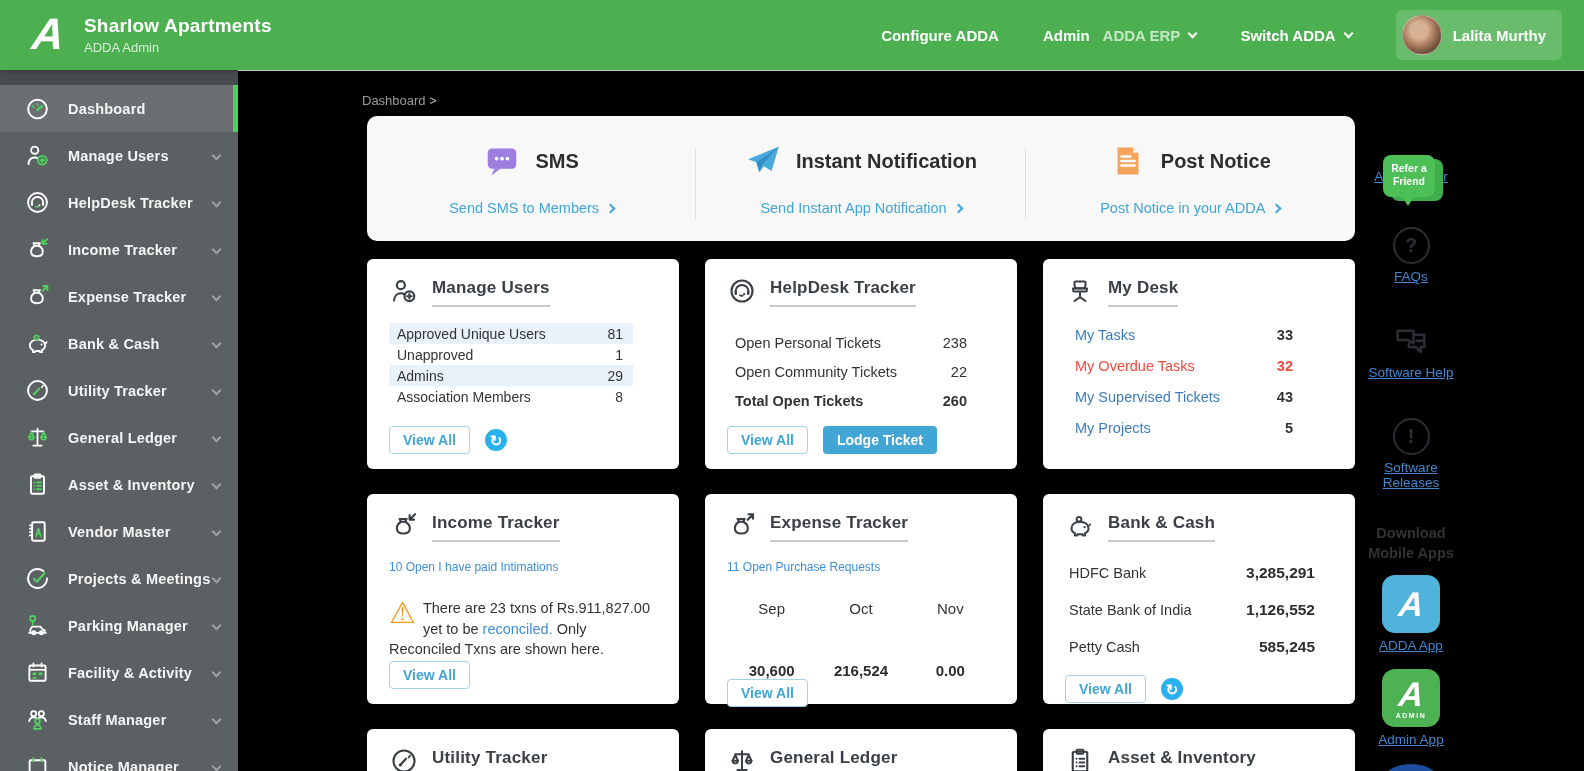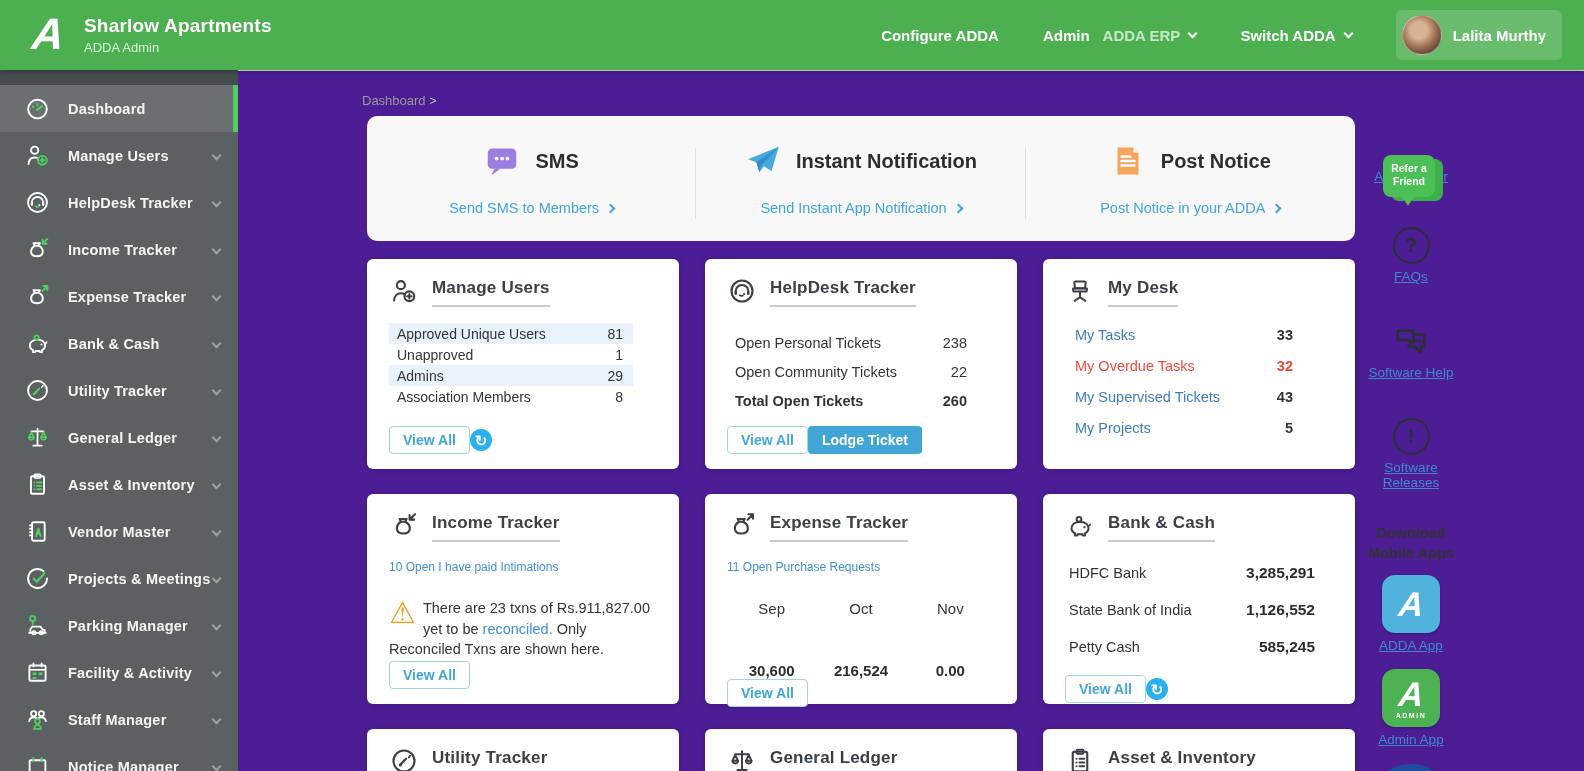--- a/index.html
+++ b/index.html
@@ -34,21 +34,21 @@
   .sidebar::before { content:""; display:block; height:15px; background:#474c4e; }
   .side-item { height:47px; display:flex; align-items:center; padding:0 18px 0 24px; cursor:pointer;
                position:relative; }
   .side-item.active { background:#6a7072; }
   .side-item.active::after { content:""; position:absolute; right:0; top:0; bottom:0; width:5px; background:#4fd05e; }
   .side-item .icon { width:27px; height:27px; flex:0 0 27px; }
   .side-item .lbl { color:#f4f5f5; font-size:14.5px; font-weight:bold; margin-left:17px; letter-spacing:.2px; }
   .side-item .chev { border-color:#9ba0a2; margin-left:auto; margin-top:0; }
 
   
-  .main { position:absolute; top:70px; left:238px; right:0; bottom:0; background:#4c1d95;
+  .main { position:absolute; top:70px; left:238px; right:0; bottom:0; background:#000000;
           border-top:1px solid #ececec; overflow:hidden; }
   .breadcrumb { position:absolute; left:124px; top:22px; font-size:13px; color:#9a9a9a; cursor:pointer; }
   .breadcrumb .sep { color:#c0c0c0; margin-left:4px; font-size:12px; }
 
   .quickbar { position:absolute; left:129px; top:45px; width:988px; height:125px; background:#f8f8f8;
               border-radius:10px; display:flex; }
   .qa { flex:1; position:relative; display:flex; flex-direction:column; align-items:center; padding-top:27px; }
   .qa:not(:last-child)::after { content:""; position:absolute; right:0; top:32px; bottom:22px; width:1px; background:#e0e0e0; }
   .qa-head { display:flex; align-items:center; gap:15px; }
   .qa-head .icon { width:36px; height:36px; }
@@ -58,21 +58,21 @@
                     transform:rotate(-45deg); margin-top:1px; }
 
   .grid { position:absolute; left:129px; top:188px; width:988px; display:grid;
           grid-template-columns:repeat(3,312px); column-gap:26px; row-gap:25px; grid-auto-rows:210px; }
   .card { background:#fff; border-radius:6px; box-shadow:0 1px 6px rgba(0,0,0,.18);
           padding:17px 22px 15px; display:flex; flex-direction:column; position:relative; }
   .card-head { display:flex; align-items:flex-start; gap:13px; }
   .card-head .icon { width:30px; height:30px; color:#3a4045; flex:0 0 30px; }
   .card-title { font-size:17px; font-weight:bold; color:#3a4045; padding-bottom:7px;
                 border-bottom:2px solid #c9c9c9; margin-top:2px; letter-spacing:.2px; }
-  .card-footer { margin-top:auto; display:flex; align-items:center; }
+  .card-footer { margin-top:auto; display:flex; align-items:center; gap:15px; }
   .btn-view { border:1px solid #a3d2ea; background:#fff; color:#41a5d5; font-size:14px; font-weight:bold;
               border-radius:4px; padding:5px 13px; cursor:pointer; font-family:inherit; }
   .btn-lodge { border:none; background:#41a5d5; color:#fff; font-size:14px; font-weight:bold;
                border-radius:4px; padding:6px 14px; cursor:pointer; font-family:inherit; }
   .refresh { width:22px; height:22px; border-radius:50%; background:#29b1ef; color:#fff; font-size:15px;
              font-weight:bold; display:flex; align-items:center; justify-content:center; cursor:pointer; line-height:1; }
 
   .mu-rows { margin-top:16px; margin-right:24px; }
   .mu-row { display:flex; justify-content:space-between; font-size:14px; color:#333;
             padding:2.5px 10px 2.5px 8px; }

